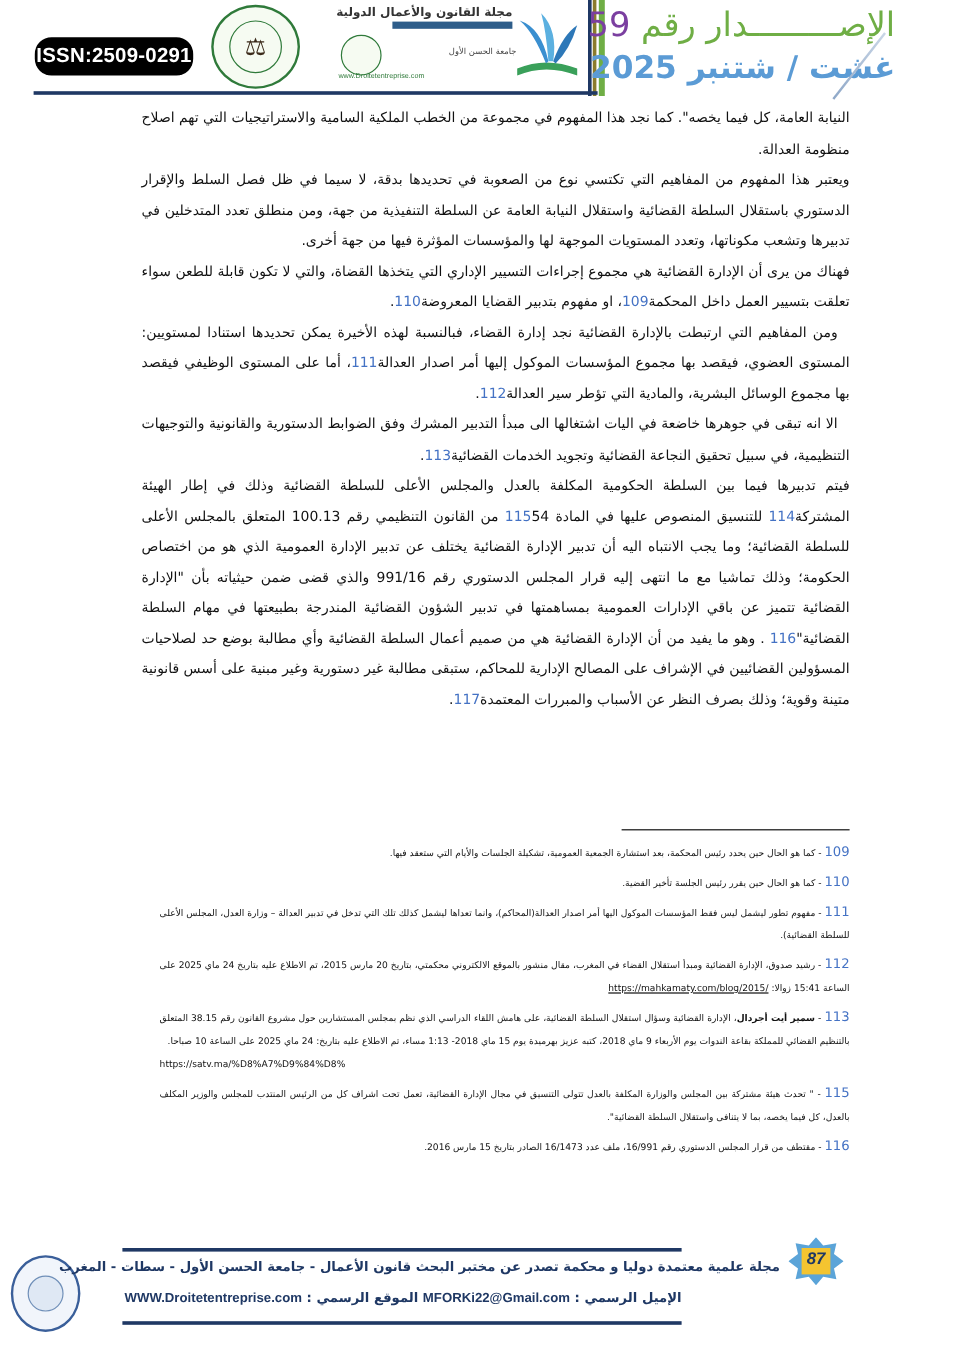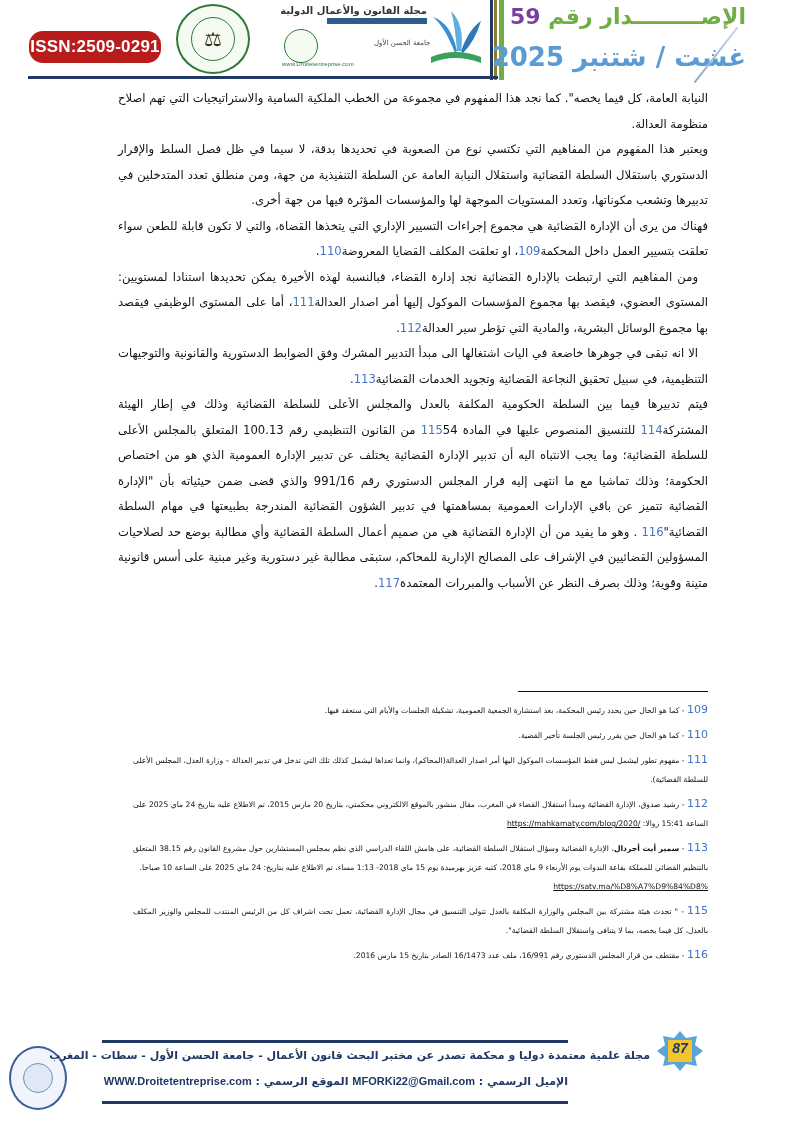--- a/index.html
+++ b/index.html
@@ -3,21 +3,21 @@
 <meta charset="utf-8">
 <style>
   * { box-sizing: border-box; margin: 0; padding: 0; }
   html, body { width: 794px; height: 1123px; background: #ffffff; overflow: hidden; }
   body { position: relative; font-family: "DejaVu Sans", sans-serif; color: #111; }
 
   
   .header { position: absolute; left: 0; top: 0; width: 794px; height: 84px; }
   .issn-badge {
     position: absolute; left: 29px; top: 31px; width: 132px; height: 32px;
-    background: #b91c1c; border-radius: 14px; color: #fff;
+    background: #000000; border-radius: 14px; color: #fff;
     font-family: "Liberation Sans", sans-serif; font-size: 17px; font-weight: bold;
     display: flex; align-items: center; justify-content: center; letter-spacing: 0.2px;
   }
   .lab-logo {
     position: absolute; left: 176px; top: 4px; width: 74px; height: 70px;
     border-radius: 50%; border: 2px solid #2f7a3a; background: #f6fbf2;
     display: flex; align-items: center; justify-content: center;
   }
   .lab-logo .inner { width: 44px; height: 44px; border-radius: 50%; border: 1.5px solid #2f7a3a;
     display:flex; align-items:center; justify-content:center; color:#3b2a1a; font-size: 20px; }
@@ -25,21 +25,21 @@
   .journal-logo .jt { position: absolute; right: 60px; top: 0; font-size: 10px; color: #333; direction: rtl; white-space: nowrap; font-weight: bold; }
   .journal-logo .jbar { position: absolute; right: 60px; top: 13px; width: 100px; height: 6px; background: #2e5d8a; }
   .journal-logo .jmini { position: absolute; left: 2px; top: 24px; width: 34px; height: 34px; border-radius: 50%; border: 1.5px solid #2f7a3a; background:#f6fbf2; }
   .journal-logo .jurl { position: absolute; left: 0; top: 56px; font-size: 6px; color: #2f7a3a; font-family: "Liberation Sans", sans-serif; }
   .journal-logo .juniv { position: absolute; left: 80px; top: 34px; font-size: 7px; color: #444; direction: rtl; margin-left: 12px; }
   .book-icon { position: absolute; right: 0; top: 2px; width: 62px; height: 62px; }
   .v-bars { position: absolute; left: 490px; top: 0; width: 14px; height: 80px; }
   .v-bars span { position: absolute; top: 0; height: 80px; }
   .issue-title {
     position: absolute; left: 516px; top: 4px; width: 230px; text-align: right;
-    font-size: 22px; font-weight: bold; color: #6fae45; direction: rtl; white-space: nowrap;
+    font-size: 28px; font-weight: normal; color: #6fae45; direction: rtl; white-space: nowrap;
   }
   .issue-title .num { color: #7b3fa0; }
   .issue-date {
     position: absolute; left: 508px; top: 42px; width: 238px; text-align: right;
     font-size: 26px; font-weight: bold; color: #5b9bd5; direction: rtl; white-space: nowrap;
   }
   .header-rule { position: absolute; left: 28px; top: 76px; width: 470px; height: 3px; background: #1f3864; }
   .diag-line { position: absolute; left: 715px; top: 20px; width: 2px; height: 70px; background: linear-gradient(#c9d6e6,#8fa8c8); transform: rotate(38deg); }
 
   
@@ -54,21 +54,21 @@
 
   
   .fn-rule { position: absolute; left: 518px; top: 691px; width: 190px; height: 1px; background: #111; }
   .footnotes {
     position: absolute; left: 118px; top: 700px; width: 590px; direction: rtl; text-align: justify;
     font-family: "DejaVu Sans", sans-serif; font-size: 7.6px; line-height: 19px; color: #111;
   }
   .footnote { margin-bottom: 5px; margin-left: 15px; }
   .footnote .fn-num { color: #4472c4; font-size: 11px; }
   .footnote .author { font-weight: bold; }
-  .footnote .fn-link { display: block; text-align: right; direction: ltr; text-decoration: underline; color: #111; }
+  .footnote .fn-link { display: block; text-align: left; direction: ltr; color: #111; }
   .footnote .fn-link-inline { text-decoration: underline; color: #111; direction: ltr; unicode-bidi: embed; }
 
   
   .footer-rule-top { position: absolute; left: 102px; top: 1040px; width: 466px; height: 3px; background: #1f3864; }
   .footer-rule-bot { position: absolute; left: 102px; top: 1101px; width: 466px; height: 3px; background: #1f3864; }
   .footer-line1 {
     position: absolute; left: 84px; top: 1049px; width: 566px; text-align: right; direction: rtl;
     font-size: 11px; font-weight: bold; color: #1f3864; white-space: nowrap;
   }
   .footer-line2 {
@@ -116,32 +116,32 @@
     <span class="num">59</span>
   </div>
   <div class="issue-date">غشت / شتنبر 2025</div>
   <div class="diag-line"></div>
   <div class="header-rule"></div>
 </div>
 
 <div class="body-text">
   <p><span>النيابة العامة، كل فيما يخصه". كما نجد هذا المفهوم في مجموعة من الخطب الملكية السامية والاستراتيجيات التي تهم اصلاح منظومة العدالة.</span></p>
   <p><span>ويعتبر هذا المفهوم من المفاهيم التي تكتسي نوع من الصعوبة في تحديدها بدقة، لا سيما في ظل فصل السلط والإقرار الدستوري باستقلال السلطة القضائية واستقلال النيابة العامة عن السلطة التنفيذية من جهة، ومن منطلق تعدد المتدخلين في تدبيرها وتشعب مكوناتها، وتعدد المستويات الموجهة لها والمؤسسات المؤثرة فيها من جهة أخرى.</span></p>
-  <p><span>فهناك من يرى أن الإدارة القضائية هي مجموع إجراءات التسيير الإداري التي يتخذها القضاة، والتي لا تكون قابلة للطعن سواء تعلقت بتسيير العمل داخل المحكمة</span><span class="fn-ref">109</span><span>، او تعلقت المكلف القضايا المعروضة</span><span class="fn-ref">110</span><span>.</span></p>
+  <p><span>فهناك من يرى أن الإدارة القضائية هي مجموع إجراءات التسيير الإداري التي يتخذها القضاة، والتي لا تكون قابلة للطعن سواء تعلقت بتسيير العمل داخل المحكمة</span><span class="fn-ref">109</span><span>، او مفهوم بتدبير القضايا المعروضة</span><span class="fn-ref">110</span><span>.</span></p>
   <p class="indent"><span>ومن المفاهيم التي ارتبطت بالإدارة القضائية نجد إدارة القضاء، فبالنسبة لهذه الأخيرة يمكن تحديدها استنادا لمستويين: المستوى العضوي، فيقصد بها مجموع المؤسسات الموكول إليها أمر اصدار العدالة</span><span class="fn-ref">111</span><span>، أما على المستوى الوظيفي فيقصد بها مجموع الوسائل البشرية، والمادية التي تؤطر سير العدالة</span><span class="fn-ref">112</span><span>.</span></p>
   <p class="indent"><span>الا انه تبقى في جوهرها خاضعة في اليات اشتغالها الى مبدأ التدبير المشرك وفق الضوابط الدستورية والقانونية والتوجيهات التنظيمية، في سبيل تحقيق النجاعة القضائية وتجويد الخدمات القضائية</span><span class="fn-ref">113</span><span>.</span></p>
   <p><span>فيتم تدبيرها فيما بين السلطة الحكومية المكلفة بالعدل والمجلس الأعلى للسلطة القضائية وذلك في إطار الهيئة المشتركة</span><span class="fn-ref">114</span><span> للتنسيق المنصوص عليها في المادة </span><span class="fn-ref">115</span><span>54 من القانون التنظيمي رقم 100.13 المتعلق بالمجلس الأعلى للسلطة القضائية؛ وما يجب الانتباه اليه أن تدبير الإدارة القضائية يختلف عن تدبير الإدارة العمومية الذي هو من اختصاص الحكومة؛ وذلك تماشيا مع ما انتهى إليه قرار المجلس الدستوري رقم 991/16 والذي قضى ضمن حيثياته بأن "الإدارة القضائية تتميز عن باقي الإدارات العمومية بمساهمتها في تدبير الشؤون القضائية المندرجة بطبيعتها في مهام السلطة القضائية"</span><span class="fn-ref">116</span><span> . وهو ما يفيد من أن الإدارة القضائية هي من صميم أعمال السلطة القضائية وأي مطالبة بوضع حد لصلاحيات المسؤولين القضائيين في الإشراف على المصالح الإدارية للمحاكم، ستبقى مطالبة غير دستورية وغير مبنية على أسس قانونية متينة وقوية؛ وذلك بصرف النظر عن الأسباب والمبررات المعتمدة</span><span class="fn-ref">117</span><span>.</span></p>
 </div>
 
 <div class="fn-rule"></div>
 <div class="footnotes">
   <div class="footnote"><span class="fn-num">109</span><span> - كما هو الحال حين يحدد رئيس المحكمة، بعد استشارة الجمعية العمومية، تشكيلة الجلسات والأيام التي ستعقد فيها.</span></div>
   <div class="footnote"><span class="fn-num">110</span><span> - كما هو الحال حين يقرر رئيس الجلسة تأخير القضية.</span></div>
   <div class="footnote"><span class="fn-num">111</span><span> - مفهوم تطور ليشمل ليس فقط المؤسسات الموكول اليها أمر اصدار العدالة(المحاكم)، وانما تعداها ليشمل كذلك تلك التي تدخل في تدبير العدالة – وزارة العدل، المجلس الأعلى للسلطة القضائية).</span></div>
-  <div class="footnote"><span class="fn-num">112</span><span> - رشيد صدوق، الإدارة القضائية ومبدأ استقلال القضاء في المغرب، مقال منشور بالموقع الالكتروني محكمتي، بتاريخ 20 مارس 2015، تم الاطلاع عليه بتاريخ 24 ماي 2025 على الساعة 15:41 زوالا: </span><span class="fn-link-inline">https://mahkamaty.com/blog/2020/</span></div>
+  <div class="footnote"><span class="fn-num">112</span><span> - رشيد صدوق، الإدارة القضائية ومبدأ استقلال القضاء في المغرب، مقال منشور بالموقع الالكتروني محكمتي، بتاريخ 20 مارس 2015، تم الاطلاع عليه بتاريخ 24 ماي 2025 على الساعة 15:41 زوالا: </span><span class="fn-link-inline">https://mahkamaty.com/blog/2015/</span></div>
   <div class="footnote"><span class="fn-num">113</span><span> - </span><span class="author">سمير أيت أجردال</span><span>، الإدارة القضائية وسؤال استقلال السلطة القضائية، على هامش اللقاء الدراسي الذي نظم بمجلس المستشارين حول مشروع القانون رقم 38.15 المتعلق بالتنظيم القضائي للمملكة بقاعة الندوات يوم الأربعاء 9 ماي 2018، كتبه عزيز بهرميدة يوم 15 ماي 2018- 1:13 مساء، تم الاطلاع عليه بتاريخ: 24 ماي 2025 على الساعة 10 صباحا.</span><span class="fn-link">https://satv.ma/%D8%A7%D9%84%D8%</span></div>
   <div class="footnote"><span class="fn-num">115</span><span> - " تحدث هيئة مشتركة بين المجلس والوزارة المكلفة بالعدل تتولى التنسيق في مجال الإدارة القضائية، تعمل تحت اشراف كل من الرئيس المنتدب للمجلس والوزير المكلف بالعدل، كل فيما يخصه، بما لا يتنافى واستقلال السلطة القضائية".</span></div>
   <div class="footnote"><span class="fn-num">116</span><span> - مقتطف من قرار المجلس الدستوري رقم 16/991، ملف عدد  16/1473 الصادر بتاريخ 15 مارس 2016.</span></div>
 </div>
 
 <div class="seal">
     <div class="inner"></div>
   </div>
 <div class="footer-rule-top"></div>
 <div class="page-badge">

